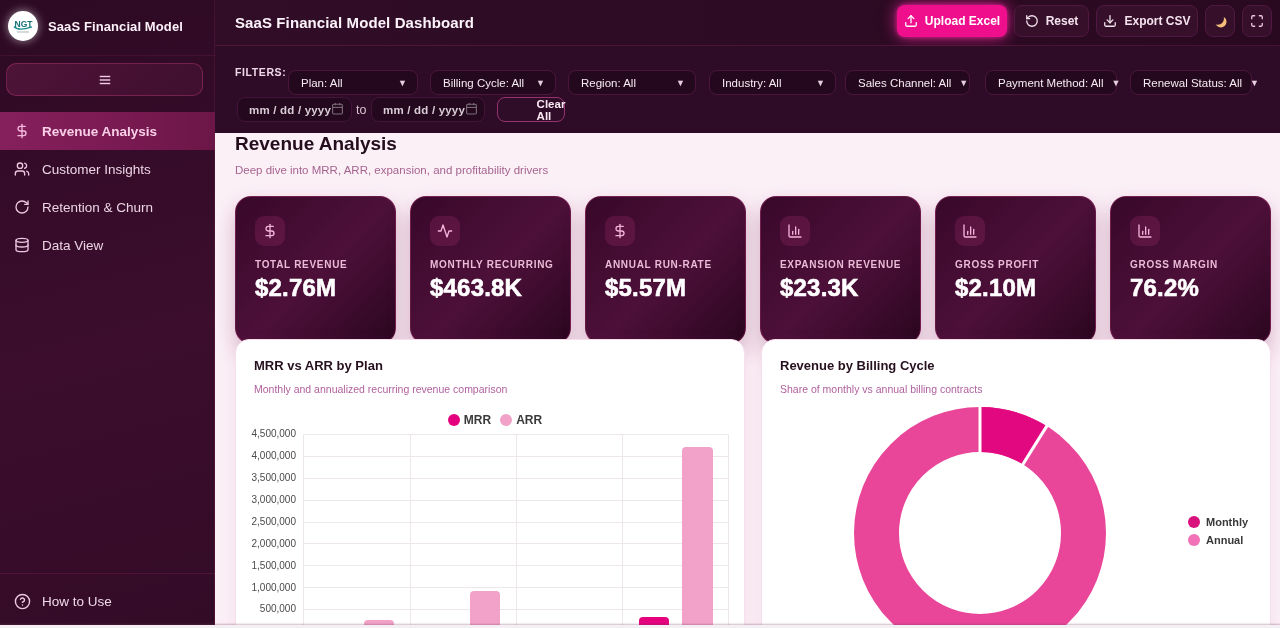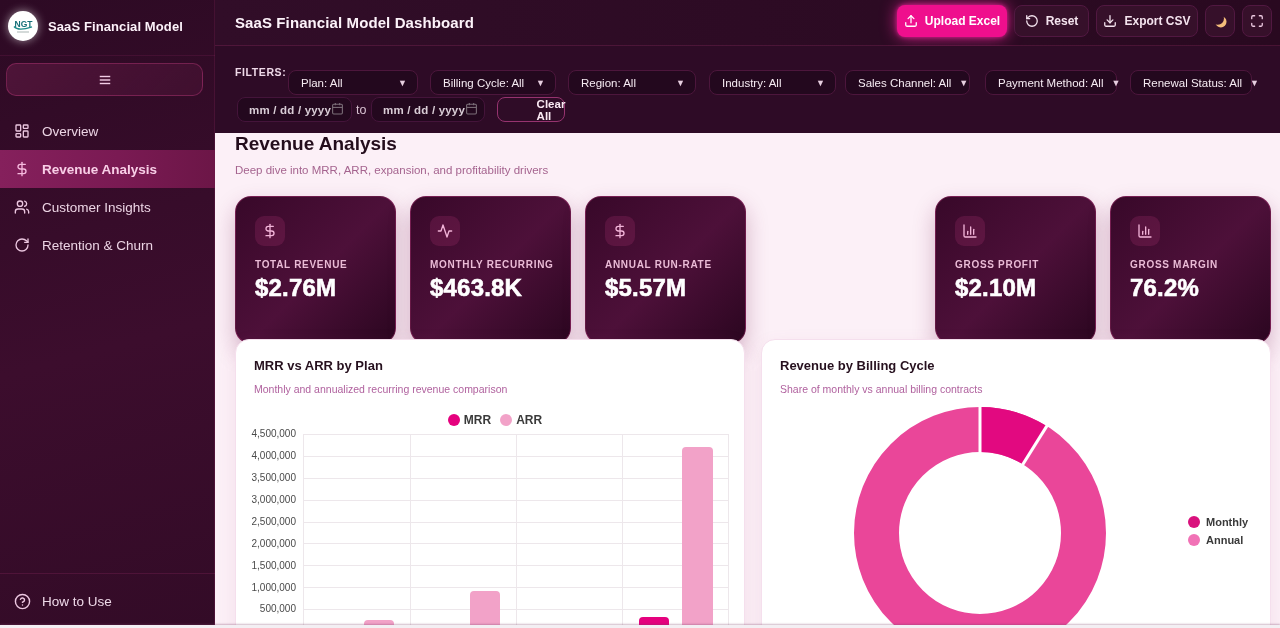--- a/index.html
+++ b/index.html
@@ -103,40 +103,39 @@
   </div>
   <div class="logo-sep"></div>
   <div class="toggle">
     <svg width="14" height="14" viewBox="0 0 24 24" fill="none" stroke="#f2cce5" stroke-width="2.4" stroke-linecap="butt">
         <line x1="3" y1="6" x2="21" y2="6"></line>
         <line x1="3" y1="12" x2="21" y2="12"></line>
         <line x1="3" y1="18" x2="21" y2="18"></line>
       </svg>
   </div>
   <div class="nav">
-    <div class="nav-item"><svg width="16" height="16" viewBox="0 0 24 24" fill="none" stroke="#ecc7e0" stroke-width="2" stroke-linecap="round" stroke-linejoin="round">
-          <rect x="3" y="3" width="7" height="9" rx="1"></rect>
-          <rect x="14" y="3" width="7" height="5" rx="1"></rect>
-          <rect x="14" y="12" width="7" height="9" rx="1"></rect>
-          <rect x="3" y="16" width="7" height="5" rx="1"></rect>
-        </svg>Overview</div>
     <div class="nav-item active"><svg width="16" height="16" viewBox="0 0 24 24" fill="none" stroke="#f6bade" stroke-width="2" stroke-linecap="round" stroke-linejoin="round">
           <line x1="12" y1="2" x2="12" y2="22"></line>
           <path d="M17 5H9.5a3.5 3.5 0 0 0 0 7h5a3.5 3.5 0 0 1 0 7H6"></path>
         </svg>Revenue Analysis</div>
     <div class="nav-item"><svg width="16" height="16" viewBox="0 0 24 24" fill="none" stroke="#ecc7e0" stroke-width="2" stroke-linecap="round" stroke-linejoin="round">
           <path d="M16 21v-2a4 4 0 0 0-4-4H6a4 4 0 0 0-4 4v2"></path>
           <circle cx="9" cy="7" r="4"></circle>
           <path d="M22 21v-2a4 4 0 0 0-3-3.87"></path>
           <path d="M16 3.13a4 4 0 0 1 0 7.75"></path>
         </svg>Customer Insights</div>
     <div class="nav-item"><svg width="16" height="16" viewBox="0 0 24 24" fill="none" stroke="#ecc7e0" stroke-width="2" stroke-linecap="round" stroke-linejoin="round">
           <path d="M21 12a9 9 0 1 1-9-9c2.52 0 4.93 1 6.74 2.74L21 8"></path>
           <path d="M21 3v5h-5"></path>
         </svg>Retention &amp; Churn</div>
+    <div class="nav-item"><svg width="16" height="16" viewBox="0 0 24 24" fill="none" stroke="#ecc7e0" stroke-width="2" stroke-linecap="round" stroke-linejoin="round">
+          <ellipse cx="12" cy="5" rx="9" ry="3"></ellipse>
+          <path d="M3 5v14a9 3 0 0 0 18 0V5"></path>
+          <path d="M3 12a9 3 0 0 0 18 0"></path>
+        </svg>Data View</div>
   </div>
   <div class="howto"><svg width="17" height="17" viewBox="0 0 24 24" fill="none" stroke="#ecc7e0" stroke-width="2" stroke-linecap="round" stroke-linejoin="round">
         <circle cx="12" cy="12" r="10"></circle>
         <path d="M9.09 9a3 3 0 0 1 5.83 1c0 2-3 3-3 3"></path>
         <line x1="12" y1="17" x2="12.01" y2="17"></line>
       </svg>How to Use</div>
 </div>
 
 <div class="header">
   <h1>SaaS Financial Model Dashboard</h1>
@@ -227,20 +226,32 @@
   </div>
   <div class="kpi" style="left:370px;padding-left:26px;">
     <div class="ibox">
         <svg width="16" height="16" viewBox="0 0 24 24" fill="none" stroke="#f2b4d8" stroke-width="2" stroke-linecap="round" stroke-linejoin="round">
           <line x1="12" y1="2" x2="12" y2="22"></line>
           <path d="M17 5H9.5a3.5 3.5 0 0 0 0 7h5a3.5 3.5 0 0 1 0 7H6"></path>
         </svg>
       </div>
     <div class="klabel">ANNUAL RUN-RATE</div>
     <div class="kval">$5.57M</div>
+  </div>
+  <div class="kpi" style="left:545px;">
+    <div class="ibox">
+        <svg width="16" height="16" viewBox="0 0 24 24" fill="none" stroke="#f2b4d8" stroke-width="2" stroke-linecap="round" stroke-linejoin="round">
+          <path d="M3 3v16a2 2 0 0 0 2 2h16"></path>
+          <line x1="8.5" y1="17" x2="8.5" y2="12.5"></line>
+          <line x1="13" y1="17" x2="13" y2="6"></line>
+          <line x1="17.5" y1="17" x2="17.5" y2="9.5"></line>
+        </svg>
+      </div>
+    <div class="klabel">EXPANSION REVENUE</div>
+    <div class="kval">$23.3K</div>
   </div>
   <div class="kpi" style="left:720px;">
     <div class="ibox">
         <svg width="16" height="16" viewBox="0 0 24 24" fill="none" stroke="#f2b4d8" stroke-width="2" stroke-linecap="round" stroke-linejoin="round">
           <path d="M3 3v16a2 2 0 0 0 2 2h16"></path>
           <line x1="8.5" y1="17" x2="8.5" y2="12.5"></line>
           <line x1="13" y1="17" x2="13" y2="6"></line>
           <line x1="17.5" y1="17" x2="17.5" y2="9.5"></line>
         </svg>
       </div>

